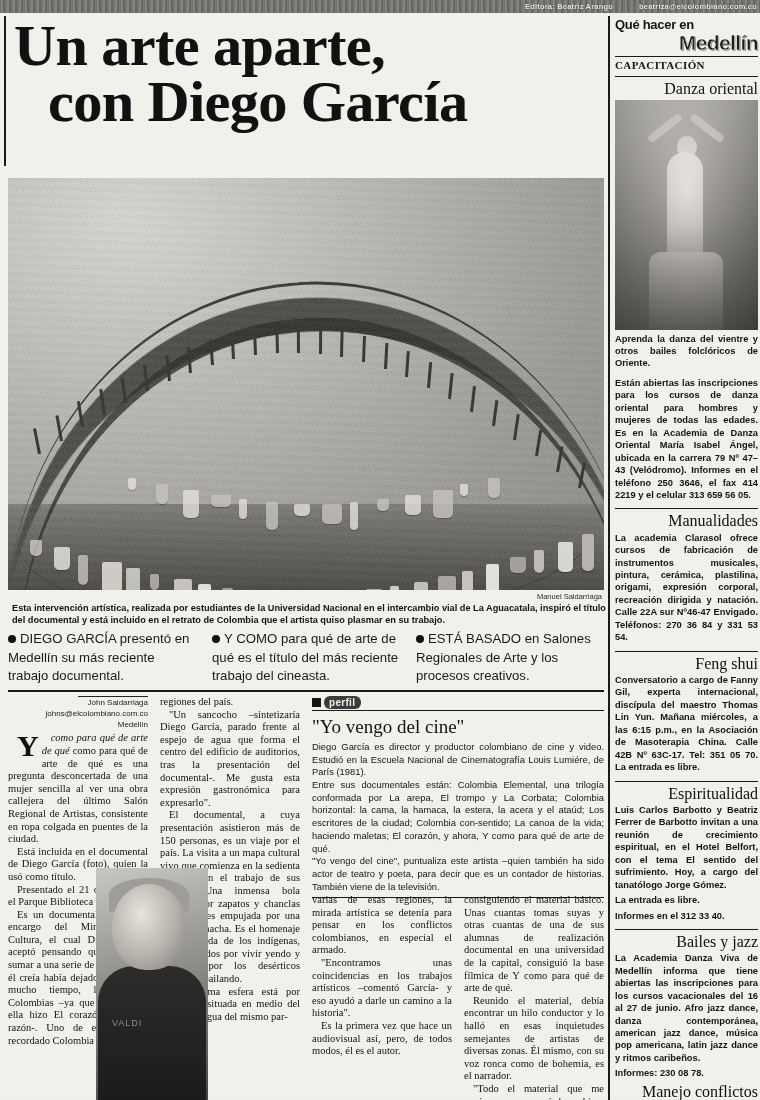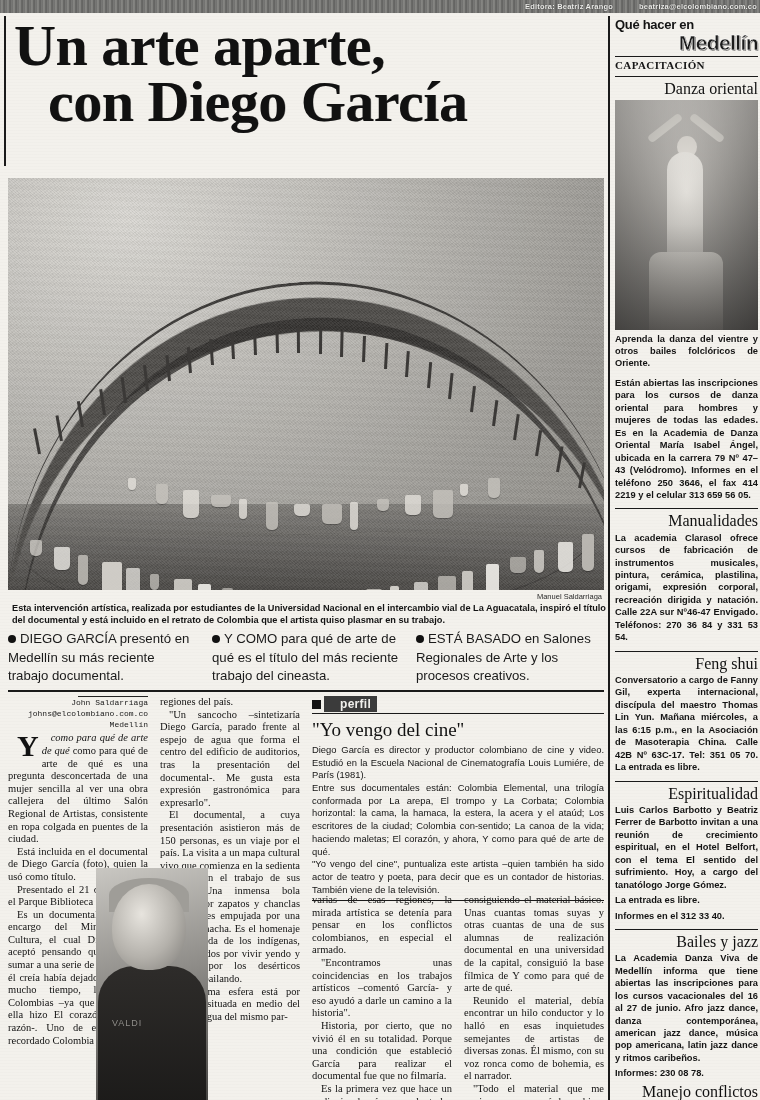--- a/index.html
+++ b/index.html
@@ -226,21 +226,21 @@
   }
   .col.c1 { left: 0; }
   .col.c2 { left: 152px; }
   .col.c3 { left: 304px; }
   .col.c4 { left: 456px; }
   .col p { margin: 0 0 0 0; text-indent: 9px; }
   .col p.noind { text-indent: 0; }
 
   .byline {
     text-align: right;
-    font-family: Liberation Mono, monospace;
+    font-family: Liberation Sans, sans-serif;
     font-size: 8px;
     line-height: 1.35;
     color: #1b1b1b;
     margin-bottom: 2px;
   }
   .byline .rule {
     border-top: 1px solid #222;
     width: 70px;
     margin-left: auto;
     margin-bottom: 1px;
@@ -311,24 +311,25 @@
   }
   .perfil-sq {
     width: 9px; height: 9px;
     background: #141414;
     flex: 0 0 auto;
   }
   .perfil-tab {
     background: #3b3b3b;
     color: #f0efec;
     font-family: "Liberation Sans", sans-serif;
-    font-size: 12px;
-    font-weight: bold;
-    padding: 1px 6px 1px 16px;
+    font-size: 10px;
+    font-weight: bold;
+    padding: 1px 6px 1px 5px;
     letter-spacing: 0.3px;
+    border-radius: 6px;
   }
   .perfil-title {
     font-family: "Liberation Serif", serif;
     font-size: 19px;
     margin: 5px 0 3px 0;
     color: #111;
   }
   .perfil-body {
     font-family: "Liberation Sans", sans-serif;
     font-size: 9.4px;
@@ -579,21 +580,20 @@
       <div class="col c2">
         <p class="noind">regiones del país.</p>
         <p>"Un sancocho –sintetizaría Diego García, parado frente al espejo de agua que forma el centro del edificio de auditorios, tras la presentación del documental-. Me gusta esta expresión gastronómica para expresarlo".</p>
         <p>El documental, a cuya presentación asistieron más de 150 personas, es un viaje por el país. La visita a un mapa cultural vivo que comienza en la sedienta Guajira con el trabajo de sus artistas. Una inmensa bola formada por zapatos y chanclas de wayús es empujada por una vía de Riohacha. Es el homenaje a esa prenda de los indígenas, caracterizados por vivir yendo y viniendo por los desérticos lugares, y bailando.</p>
         <p>Esa misma esfera está por estos días situada en medio del espejo de agua del mismo par-</p>
       </div>
 
       <div class="col c3" style="top:198px;">
         <p class="noind">varias de esas regiones, la mirada artística se detenía para pensar en los conflictos colombianos, en especial el armado.</p>
         <p>"Encontramos unas coincidencias en los trabajos artísticos –comentó García- y eso ayudó a darle un camino a la historia".</p>
-        <p>Historia, por cierto, que no vivió él en su totalidad. Porque una condición que estableció García para realizar el documental fue que no filmaría.</p>
         <p>Es la primera vez que hace un audiovisual así, pero, de todos modos, él es el autor.</p>
 
       </div>
 
       <div class="col c4" style="top:198px;">
         <p class="noind">consiguiendo el material básico. Unas cuantas tomas suyas y otras cuantas de una de sus alumnas de realización documental en una universidad de la capital, consiguió la base fílmica de Y como para qué de arte de qué.</p>
         <p>Reunido el material, debía encontrar un hilo conductor y lo halló en esas inquietudes semejantes de artistas de diversas zonas. Él mismo, con su voz ronca como de bohemia, es el narrador.</p>
         <p>"Todo el material que me enviaron es para mí de archivo. El archivo es una de las fuentes del documentalista". Por esto es que él es el autor. Y así, del mismo modo que esas obras de arte y sus proce-</p>
       </div>
 

